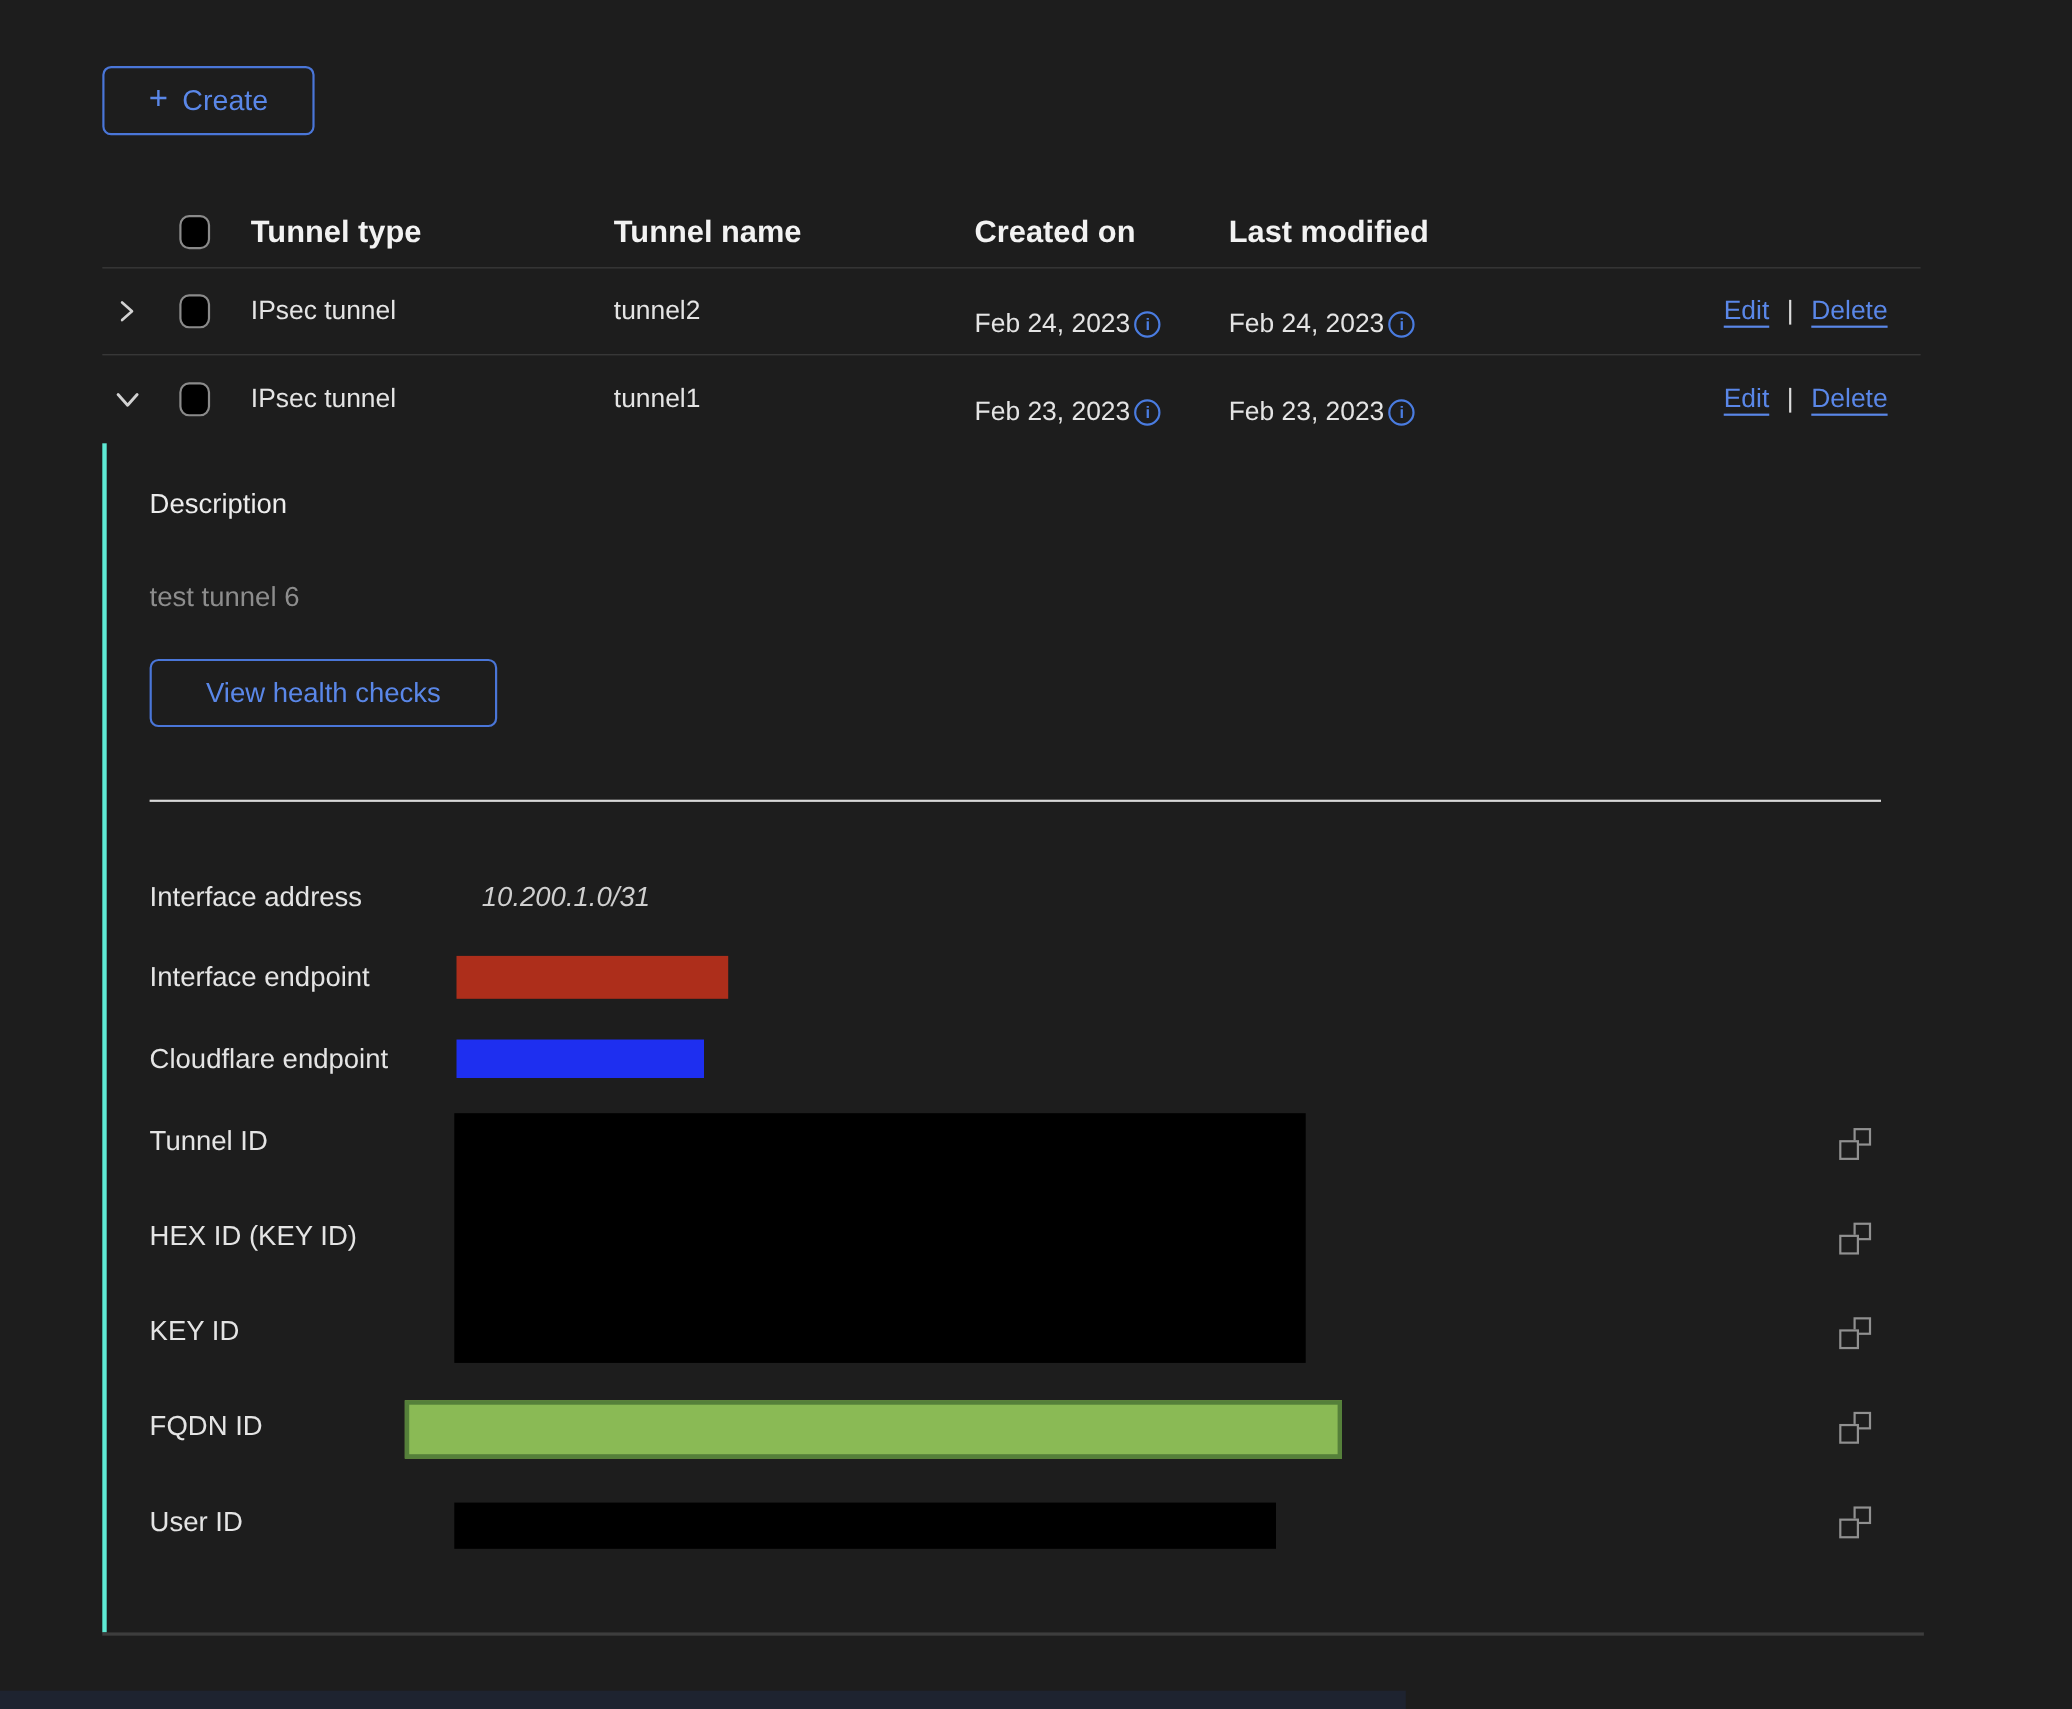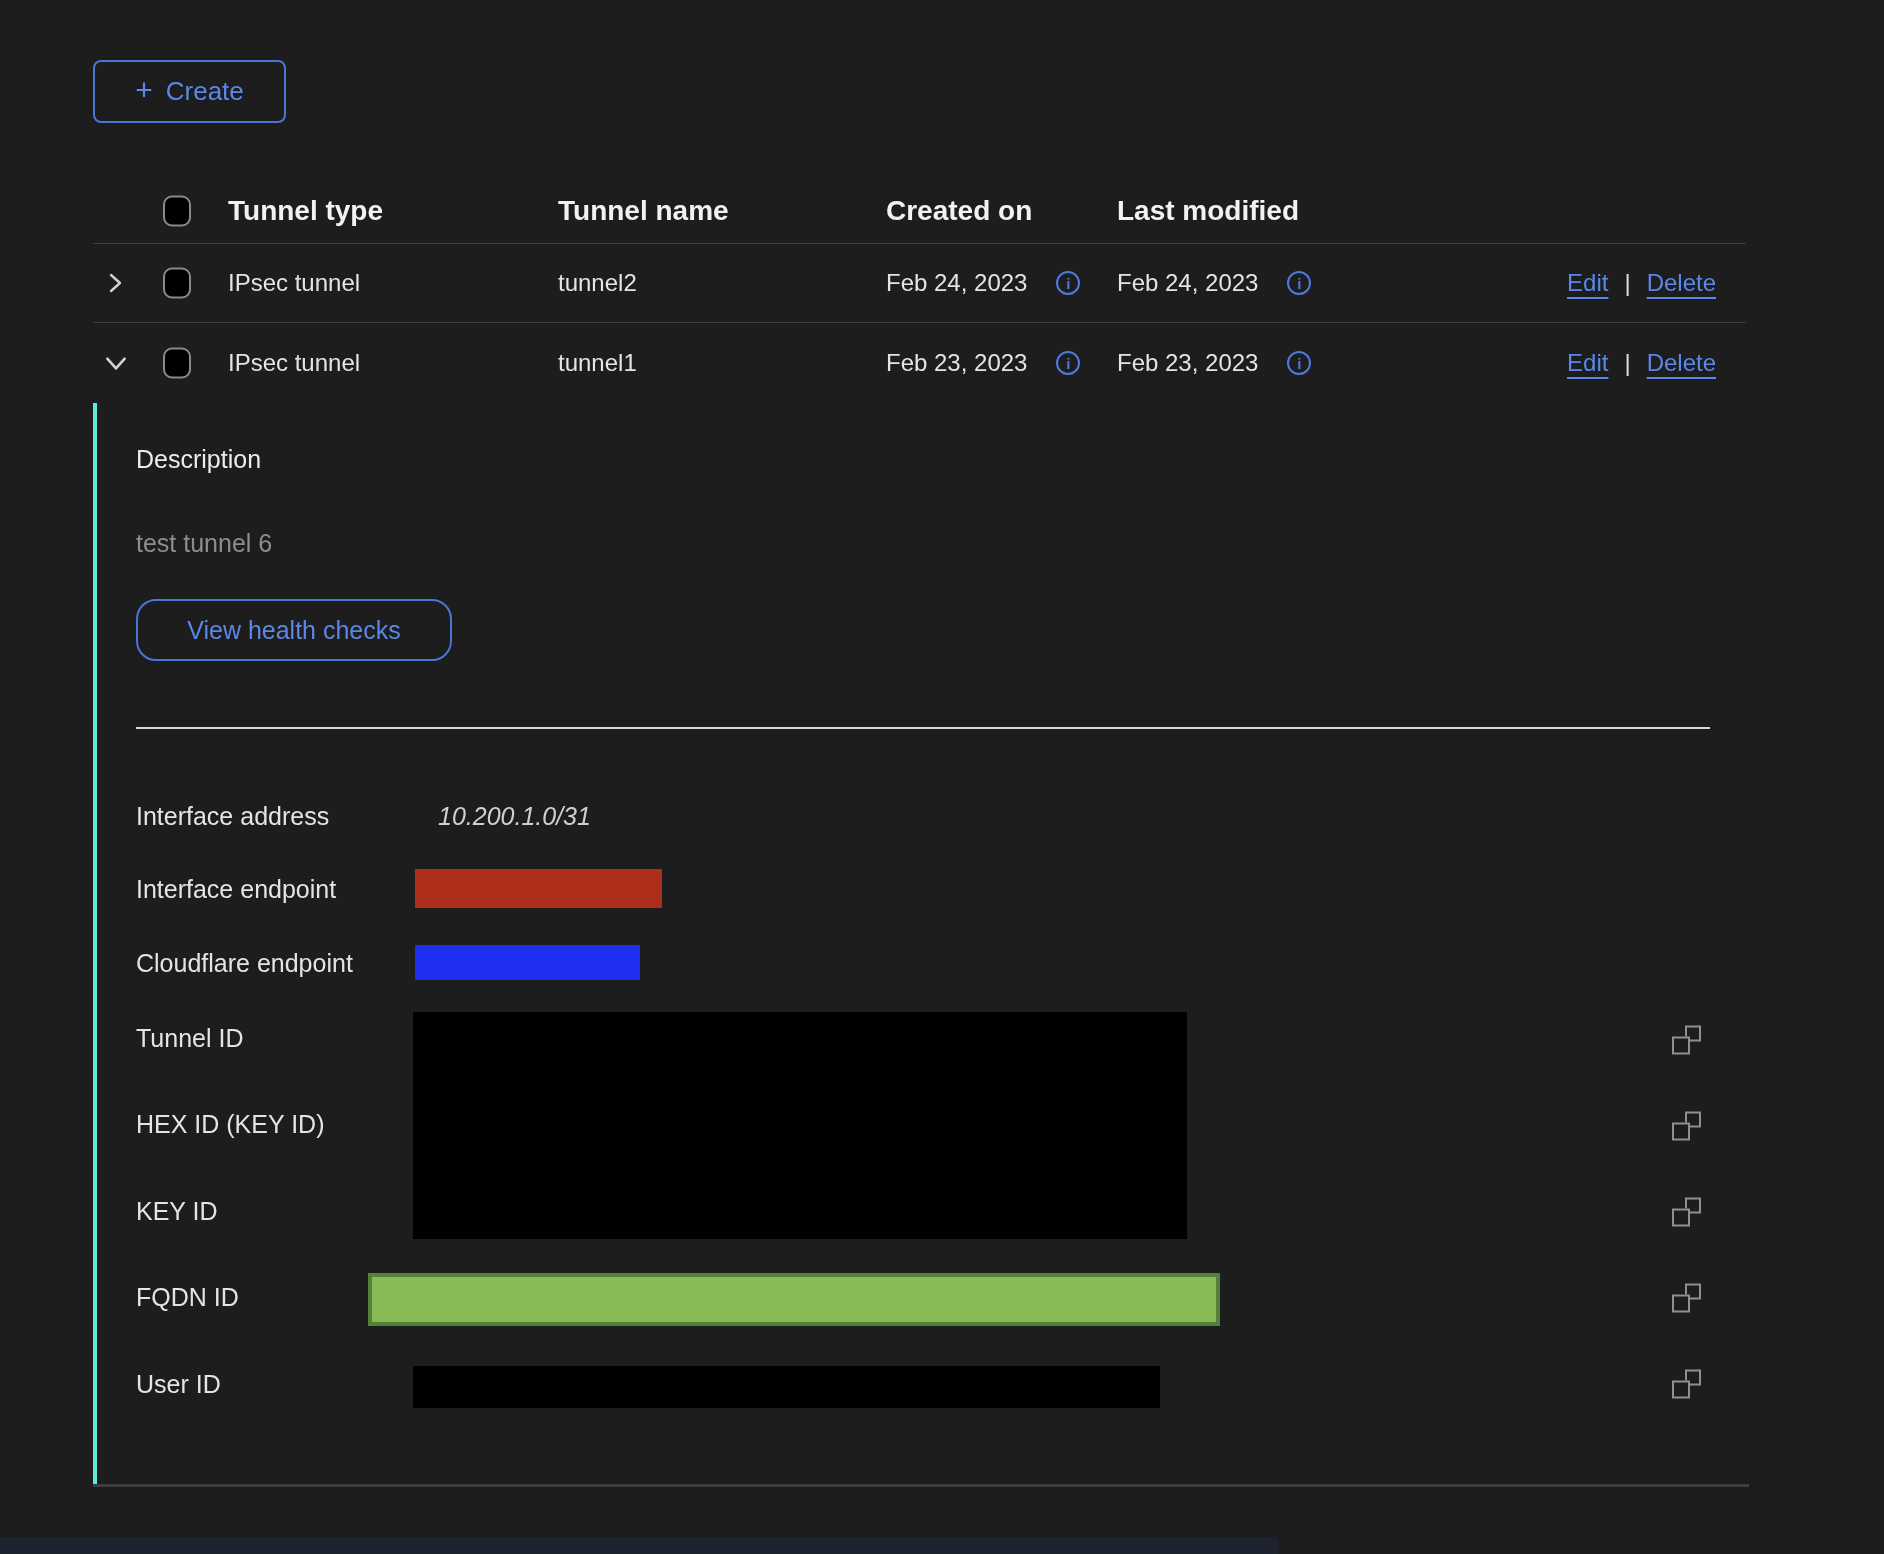--- a/index.html
+++ b/index.html
@@ -48,21 +48,21 @@
   .body-text { font-size:24px; color:#e4e4e4; }
 
   .checkbox {
     display:inline-block; width:28px; height:31px;
     border:2px solid #8a8a8a; border-radius:9px;
     background:#000; cursor:pointer;
   }
 
   .chev { cursor:pointer; display:inline-flex; }
 
-  .date-cell { display:flex; align-items:center; gap:29px; }
+  .date-cell { display:flex; align-items:center; gap:4px;margin-top:12px; }
   .info-icon {
     width:24px; height:24px; border:2px solid #4a7ce0; border-radius:50%;
     color:#4a7ce0; font-size:15px; font-weight:700;
     display:inline-flex; align-items:center; justify-content:center;
     cursor:pointer; flex:0 0 auto;
   }
 
   .actions { display:flex; align-items:center; gap:16px; font-size:24px; }
   .link { color:#5a87e8; text-decoration:underline; text-underline-offset:6px; cursor:pointer; }
   .pipe { color:#dcdcdc; }
@@ -77,21 +77,21 @@
     position:absolute; left:93px; top:1484px; width:1656px; height:3px;
     background:#3d3d3d;
   }
   .desc-label { position:absolute; left:39px; top:56px; transform:translateY(-50%); font-size:25px; color:#ececec; }
   .desc-value { position:absolute; left:39px; top:140px; transform:translateY(-50%); font-size:25px; color:#8d8d8d; }
 
   .health-btn {
     position:absolute; left:39px; top:196px;
     width:316px; height:62px;
     background:transparent;
-    border:2px solid #4a76d8; border-radius:20px;
+    border:2px solid #4a76d8; border-radius:8px;
     color:#5a87e8; font-size:25px;
     font-family:"Liberation Sans", sans-serif;
     display:flex; align-items:center; justify-content:center;
     cursor:pointer;
   }
 
   .divider { position:absolute; left:39px; top:324px; width:1574px; height:2px; background:#d8d8d8; }
 
   .dlabel { position:absolute; left:39px; transform:translateY(-50%); font-size:25px; color:#e4e4e4; white-space:nowrap; }
   .dvalue { position:absolute; left:341px; transform:translateY(-50%); font-size:25px; color:#cfcfcf; white-space:nowrap;font-style:italic; }

